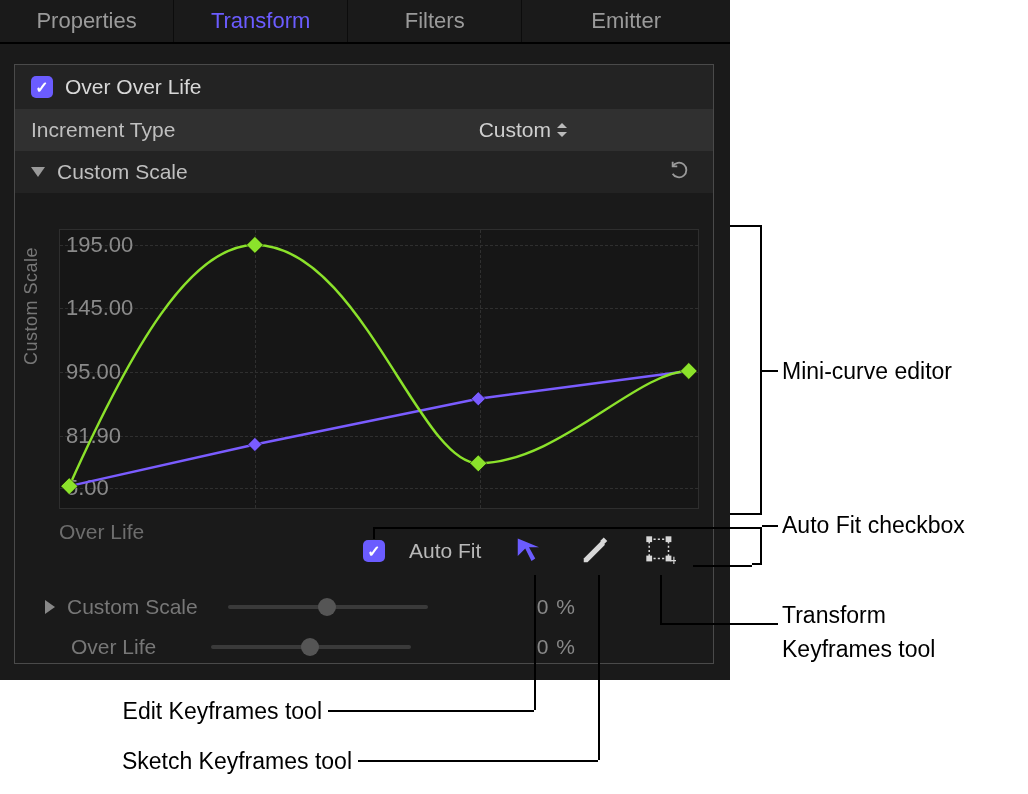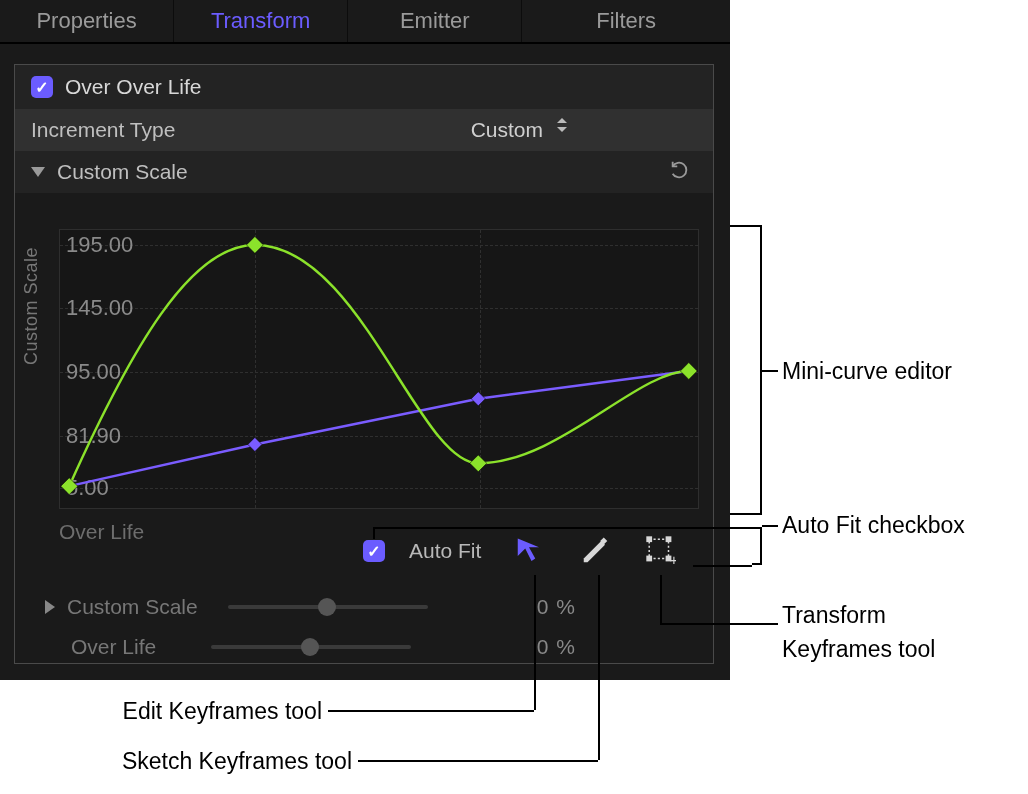--- a/index.html
+++ b/index.html
@@ -56,21 +56,21 @@
     background: #6b5cff;
     display: inline-flex;
     align-items: center; justify-content: center;
     margin-right: 12px;
     color: #fff; font-size: 16px; font-weight: bold;
   }
   .label { flex: 0 0 auto; }
   .spacer { flex: 1; }
   .select-val {
     color: #cfcfcf;
-    display: flex; gap: 14px;
+    display: flex; align-items: center; gap: 6px;
   }
   .select-caret {
     width: 10px; height: 14px;
     display: inline-block;
     position: relative;
   }
   .select-caret::before, .select-caret::after {
     content: ""; position: absolute; left: 0;
     border-left: 5px solid transparent;
     border-right: 5px solid transparent;
@@ -187,22 +187,22 @@
   }
 </style>
 </head>
 <body>
 
 <div class="inspector">
 
   <div class="tabs">
     <div class="tab">Properties</div>
     <div class="tab active">Transform</div>
+    <div class="tab">Filters</div>
     <div class="tab">Emitter</div>
-    <div class="tab">Filters</div>
   </div>
 
   <div class="panel-body">
 
     <div class="row dark" style="height:44px;">
       <span class="checkbox">✓</span>
       <span class="label" style="color:#d8d8d8;">Over Over Life</span>
     </div>
 
     <div class="row darker">

